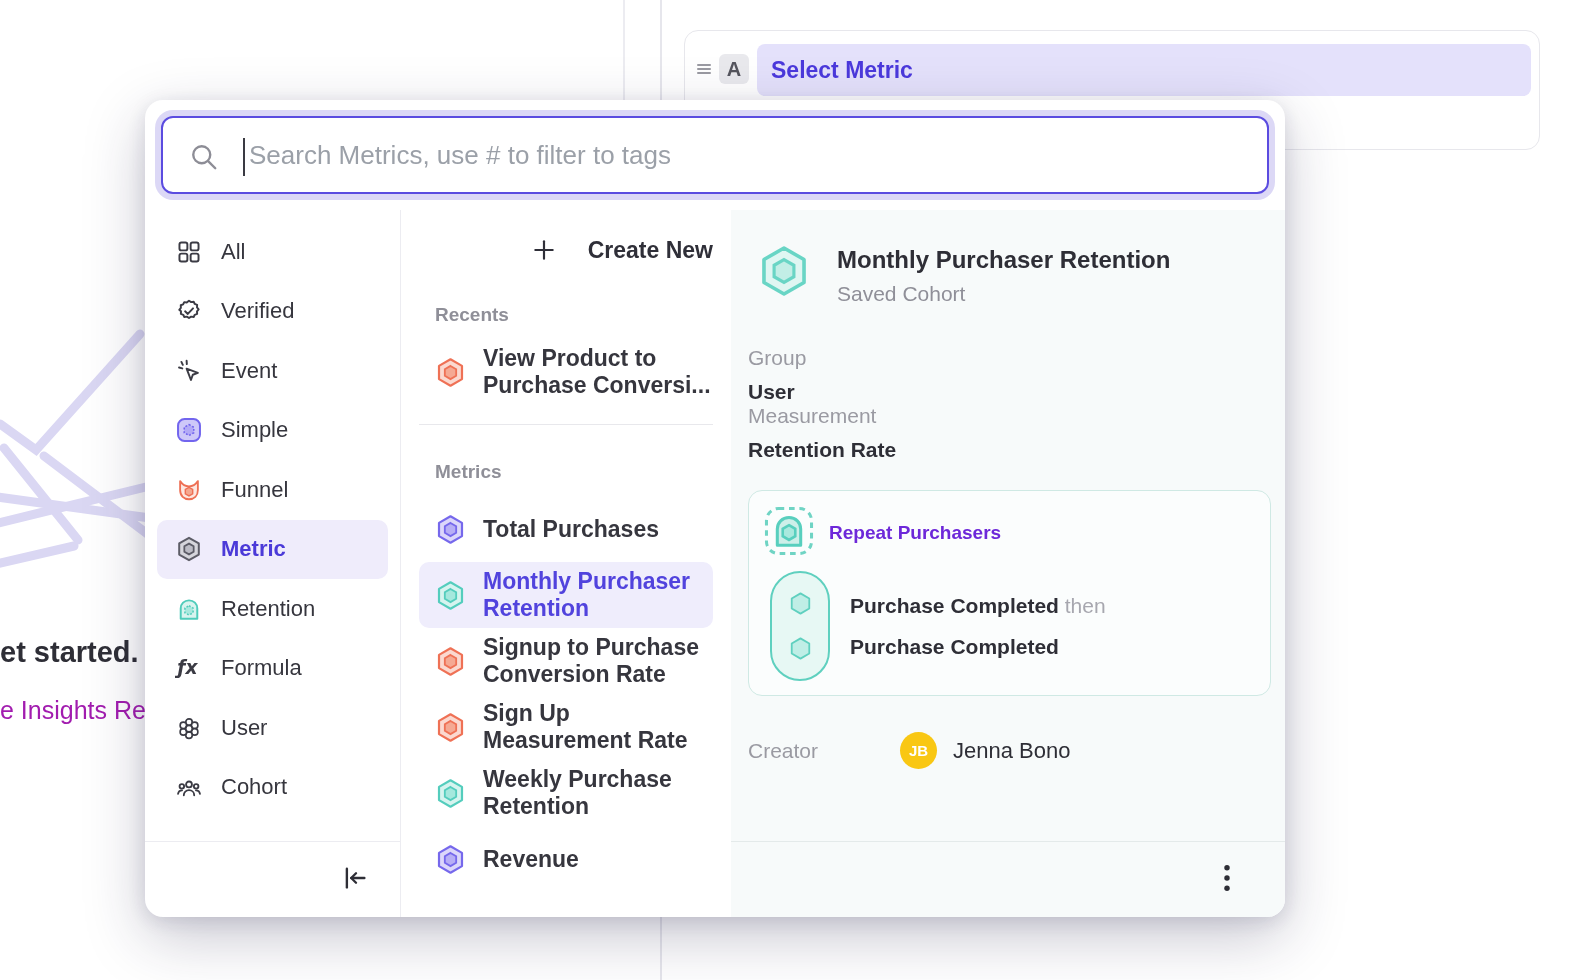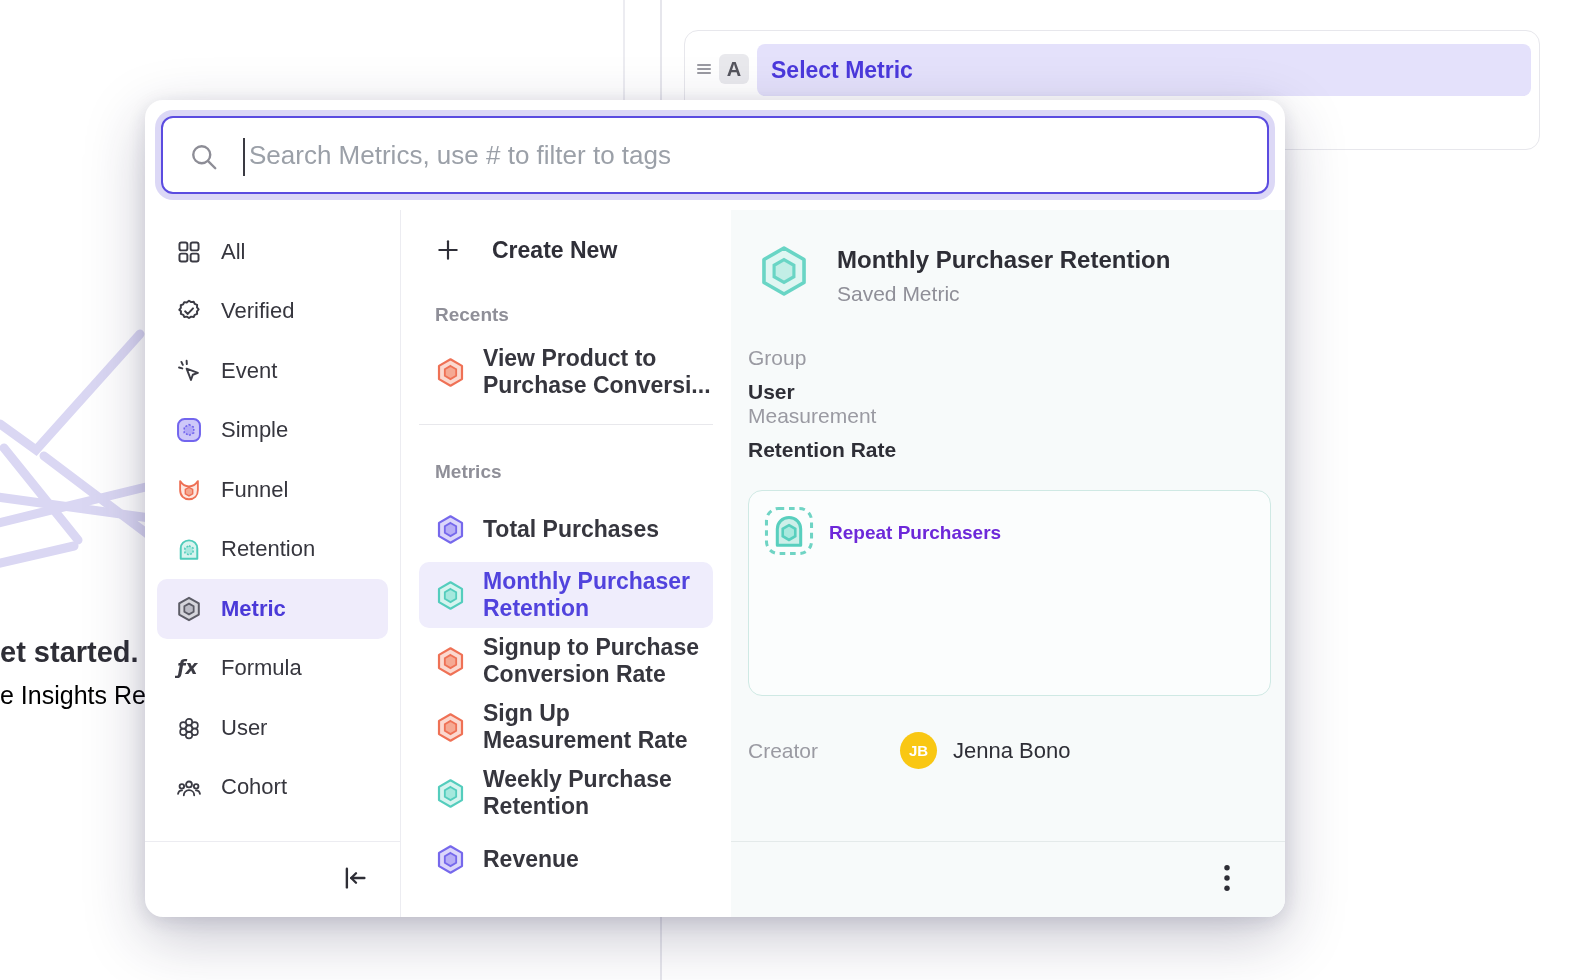--- a/index.html
+++ b/index.html
@@ -6,21 +6,21 @@
   html,body { width:1576px; height:980px; }
   body {
     font-family:"Liberation Sans","DejaVu Sans",sans-serif;
     background:#ffffff; color:#33333b; overflow:hidden; position:relative;
   }
   
   .bg-divider { position:absolute; left:660px; top:0; width:2px; height:980px; background:#e6e6ec; z-index:1; }
   .bg-divider-short { position:absolute; left:623px; top:0; width:2px; height:102px; background:#ececf1; z-index:1; }
   .bg-illustration { position:absolute; left:0; top:328px; z-index:1; }
   .bg-headline { position:absolute; left:0; top:636px; font-size:29px; font-weight:700; color:#2e2e36; white-space:nowrap; z-index:1; }
-  .bg-link { position:absolute; left:0; top:681px; font-size:25px; font-weight:500; color:#000000; white-space:nowrap; z-index:1; cursor:pointer; }
+  .bg-link { position:absolute; left:0; top:696px; font-size:25px; font-weight:500; color:#a21caf; white-space:nowrap; z-index:1; cursor:pointer; }
   .metric-bar {
     position:absolute; left:684px; top:30px; width:856px; height:120px;
     background:#ffffff; border:1.5px solid #e7e7ec; border-radius:14px;
     display:flex; align-items:flex-start; padding:13px 8px 0 8px; z-index:2;
   }
   .metric-bar .drag { margin:16px 6px 0 2px; flex:0 0 auto; }
   .metric-bar .badge-a {
     flex:0 0 auto; width:30px; height:30px; margin-top:10px; border-radius:6px; background:#e9e9ed;
     color:#55555e; font-weight:700; font-size:20px; display:flex; align-items:center; justify-content:center;
   }
@@ -58,21 +58,21 @@
   }
   .side-item.active { background:#efecfb; color:#4b3ad8; font-weight:600; }
   .side-item .ic { width:28px; height:28px; flex:0 0 auto; display:flex; align-items:center; justify-content:center; }
   .side-footer {
     position:absolute; left:0; right:0; bottom:0; height:76px; border-top:1.5px solid #ececf1;
     display:flex; align-items:center; justify-content:flex-end; padding-right:26px;
   }
   .collapse-btn { background:none; border:none; cursor:pointer; padding:4px; }
   
   .mid { flex:1; padding:14px 18px 0 18px; position:relative; }
-  .create-row { height:52px; display:flex; align-items:center; gap:31px; padding-left:16px; cursor:pointer; }
+  .create-row { height:52px; display:flex; align-items:center; gap:31px; padding-left:16px; cursor:pointer;justify-content:flex-end; }
   .create-row span { font-size:23px; font-weight:600; color:#2f2f38; }
   .sec-label { margin:28px 0 0 16px; font-size:19px; font-weight:600; color:#8f8f98; }
   .mid-item {
     height:66px; border-radius:10px; display:flex; align-items:center; gap:17px;
     padding-left:16px; cursor:pointer; font-size:23px; font-weight:600; color:#36363e;
   }
   .mid-item.first { margin-top:13px; }
   .mid-item.selected { background:#efedfc; color:#5143dd; }
   .mid-divider { height:1px; background:#e8e8ec; margin-top:19px; }
   .mid .metrics-group { margin-top:6px; }
@@ -221,38 +221,38 @@
       <div class="side-item">
         <span class="ic">
           <svg width="26" height="26" viewBox="0 0 24 24">
               <path d="M3.8 3.8 C6.2 7.4 8.7 8.7 12 8.7 C15.3 8.7 17.8 7.4 20.2 3.8 L20.2 12 C20.2 17.4 16.7 20.5 12 20.5 C7.3 20.5 3.8 17.4 3.8 12 Z" fill="#fde7e1" stroke="#ee6f54" stroke-width="1.7" stroke-linejoin="round"></path>
               <polygon points="12,9.6 15.4,11.55 15.4,15.45 12,17.4 8.6,15.45 8.6,11.55" fill="#f5a78f" stroke="#ee6f54" stroke-width="1.3"></polygon>
             </svg>
         </span>
         <span>Funnel</span>
       </div>
 
+      <div class="side-item active">
+        <span class="ic">
+          <svg width="28" height="28" viewBox="0 0 24 24">
+              <polygon points="12,2.4 20.4,7.2 20.4,16.8 12,21.6 3.6,16.8 3.6,7.2" fill="#d6d6dc" stroke="#5c5c66" stroke-width="1.7" stroke-linejoin="round"></polygon>
+              <polygon points="12,7.4 16,9.7 16,14.3 12,16.6 8,14.3 8,9.7" fill="#bcbcc5" stroke="#5c5c66" stroke-width="1.5"></polygon>
+            </svg>
+        </span>
+        <span>Metric</span>
+      </div>
+
       <div class="side-item">
         <span class="ic">
           <svg width="28" height="28" viewBox="0 0 24 24">
               <path d="M4.9 20.4 V11.5 C4.9 7.5 7.9 4.6 12 4.6 C16.1 4.6 19.1 7.5 19.1 11.5 V20.4 Z" fill="#d9f4ef" stroke="#4fccba" stroke-width="1.7" stroke-linejoin="round"></path>
               <polygon points="12,9.2 15.5,11.2 15.5,15.2 12,17.2 8.5,15.2 8.5,11.2" fill="#a9e9de" stroke="#4fccba" stroke-width="1.3" stroke-dasharray="1.6 1.5"></polygon>
             </svg>
         </span>
         <span>Retention</span>
-      </div>
-
-      <div class="side-item active">
-        <span class="ic">
-          <svg width="28" height="28" viewBox="0 0 24 24">
-              <polygon points="12,2.4 20.4,7.2 20.4,16.8 12,21.6 3.6,16.8 3.6,7.2" fill="#d6d6dc" stroke="#5c5c66" stroke-width="1.7" stroke-linejoin="round"></polygon>
-              <polygon points="12,7.4 16,9.7 16,14.3 12,16.6 8,14.3 8,9.7" fill="#bcbcc5" stroke="#5c5c66" stroke-width="1.5"></polygon>
-            </svg>
-        </span>
-        <span>Metric</span>
       </div>
 
       <div class="side-item">
         <span class="ic">
           <svg width="28" height="28" viewBox="0 0 24 24">
               <text x="2" y="17.5" font-size="16" font-style="italic" font-weight="600" fill="#3b3b44" font-family="DejaVu Sans, sans-serif">ƒx</text>
             </svg>
         </span>
         <span>Formula</span>
       </div>
@@ -392,21 +392,21 @@
 
       <div class="d-head">
         <span>
           <svg width="54" height="54" viewBox="0 0 24 24">
               <use href="#hex-shape" fill="#dff6f2" stroke="#69d5c5" stroke-width="1.6" stroke-linejoin="round"></use>
               <polygon points="12,6.9 16.4,9.45 16.4,14.55 12,17.1 7.6,14.55 7.6,9.45" fill="#c2eee6" stroke="#69d5c5" stroke-width="1.4"></polygon>
             </svg>
         </span>
         <div>
           <div class="d-title">Monthly Purchaser Retention</div>
-          <div class="d-sub">Saved Metric</div>
+          <div class="d-sub">Saved Cohort</div>
         </div>
       </div>
 
       <div class="d-meta">
         <div class="col1">
           <div class="lab">Group</div>
           <div class="val">User</div>
         </div>
         <div>
           <div class="lab">Measurement</div>
@@ -418,20 +418,34 @@
         <div class="card-head">
           <span>
             <svg width="52" height="52" viewBox="0 0 24 24">
                 <rect x="1.6" y="1.6" width="20.8" height="20.8" rx="5.6" fill="none" stroke="#6fd4c4" stroke-width="1.4" stroke-dasharray="2.6 2.2"></rect>
                 <path d="M6.6 18.6 V11.1 C6.6 8 8.9 5.8 12 5.8 C15.1 5.8 17.4 8 17.4 11.1 V18.6 Z" fill="#cdefe9" stroke="#58cfbe" stroke-width="1.4" stroke-linejoin="round"></path>
                 <polygon points="12,9.3 14.9,11 14.9,14.4 12,16.1 9.1,14.4 9.1,11" fill="#a9e9de" stroke="#58cfbe" stroke-width="1.2"></polygon>
               </svg>
           </span>
           <span class="card-title">Repeat Purchasers</span>
         </div>
+        <div class="card-body">
+          <div class="capsule">
+            <svg width="27" height="27" viewBox="0 0 24 24">
+                <polygon points="12,3 19.8,7.5 19.8,16.5 12,21 4.2,16.5 4.2,7.5" fill="#bfeee6" stroke="#5fd0bf" stroke-width="1.6" stroke-linejoin="round"></polygon>
+              </svg>
+            <svg width="27" height="27" viewBox="0 0 24 24">
+                <polygon points="12,3 19.8,7.5 19.8,16.5 12,21 4.2,16.5 4.2,7.5" fill="#bfeee6" stroke="#5fd0bf" stroke-width="1.6" stroke-linejoin="round"></polygon>
+              </svg>
+          </div>
+          <div class="steps">
+            <div><span class="strong">Purchase Completed</span> <span class="then">then</span></div>
+            <div><span class="strong">Purchase Completed</span></div>
+          </div>
+        </div>
       </div>
 
       <div class="d-creator">
         <span class="lab">Creator</span>
         <span class="avatar">JB</span>
         <span class="creator-name">Jenna Bono</span>
       </div>
 
       <div class="d-footer">
         <button class="kebab-btn">

